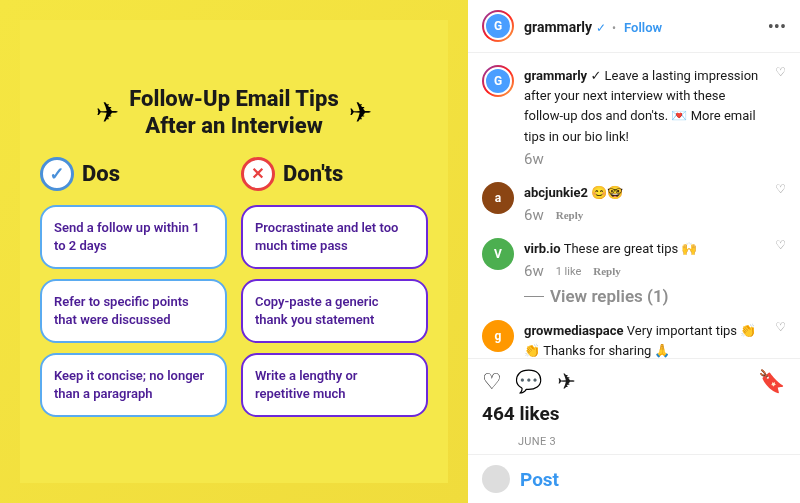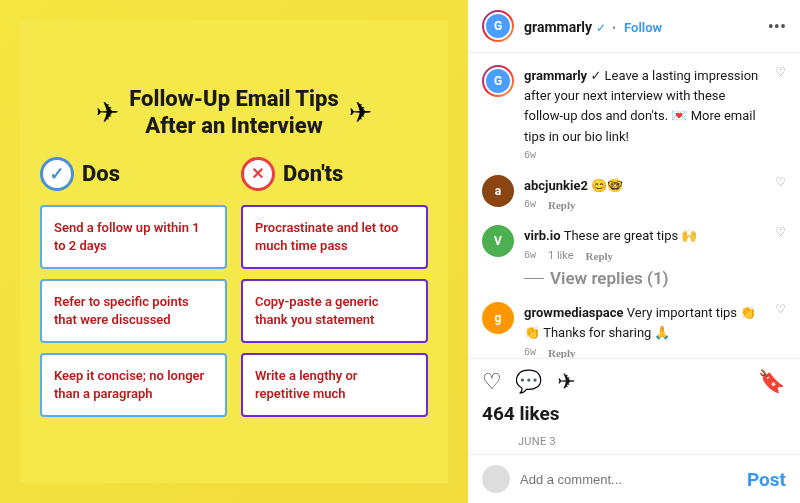--- a/index.html
+++ b/index.html
@@ -106,25 +106,25 @@
       display: flex;
       align-items: center;
       justify-content: center;
       font-size: 16px;
       color: #e84040;
       font-weight: bold;
     }
 
     .tip-card {
       background: white;
-      border-radius: 4px;
+      border-radius: 16px;
       padding: 10px 12px;
       font-size: 13px;
       font-weight: 600;
-      color: #b91c1c;
+      color: #4c1d95;
       line-height: 1.4;
       min-height: 64px;
       display: flex;
       align-items: center;
     }
 
     .tip-card.dos {
       border: 2px solid #5aabf0;
     }
 
@@ -253,23 +253,22 @@
     }
 
     .comment-meta {
       display: flex;
       align-items: center;
       gap: 12px;
       margin-top: 4px;
     }
 
     .comment-time {
-      font-size: 10px;
-      color: #8e8e8e;
-      font-family: Liberation Mono, monospace;
+      font-size: 15px;
+      color: #8e8e8e;
     }
 
     .comment-likes {
       font-size: 11px;
       color: #8e8e8e;
     }
 
     .comment-reply {
       font-size: 11px;
       color: #8e8e8e;
@@ -513,17 +512,16 @@
       <span class="action-icon">💬</span>
       <span class="action-icon">✈</span>
       <span class="bookmark-icon">🔖</span>
     </div>
     <div class="likes-count">464 likes</div>
     <div class="post-date">June 3</div>
   </div>
 
   <div class="add-comment">
     <div class="add-comment-avatar"></div>
-    <input class="add-comment-input" type="text" placeholder="Add a comment..." style="">
     <span class="post-btn">Post</span>
   </div>
 
 </div>
 
 </body></html>

